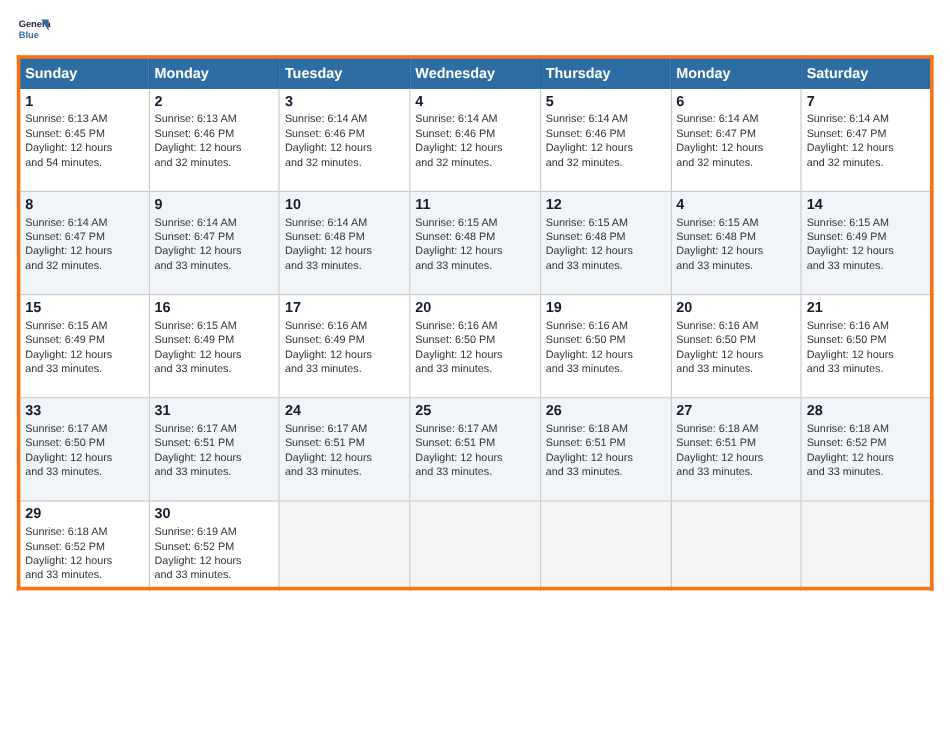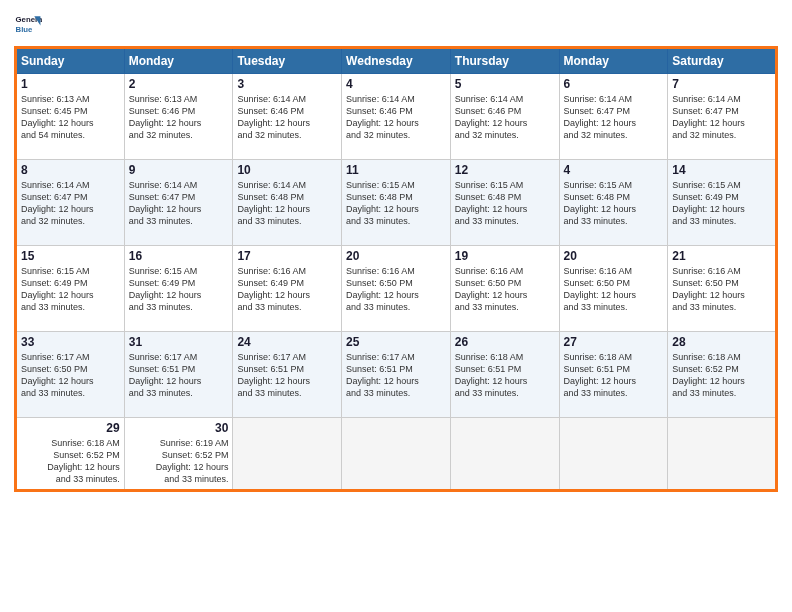--- a/index.html
+++ b/index.html
@@ -82,21 +82,20 @@
       color: #333;
     }
     .week-row:nth-child(odd) td:not(.empty) {
       background: #fff;
     }
     .week-row:nth-child(even) td:not(.empty) {
       background: #f0f5fa;
     }
     .last-row td {
       height: 70px;
-      text-align: right;
     }
   </style>
 </head>
 <body>
 
 <div class="container">
   <div class="header">
     <div class="logo">
       <svg class="logo-icon" viewBox="0 0 36 36">
         <rect x="0" y="0" width="36" height="36" rx="4" fill="#fff"></rect>

